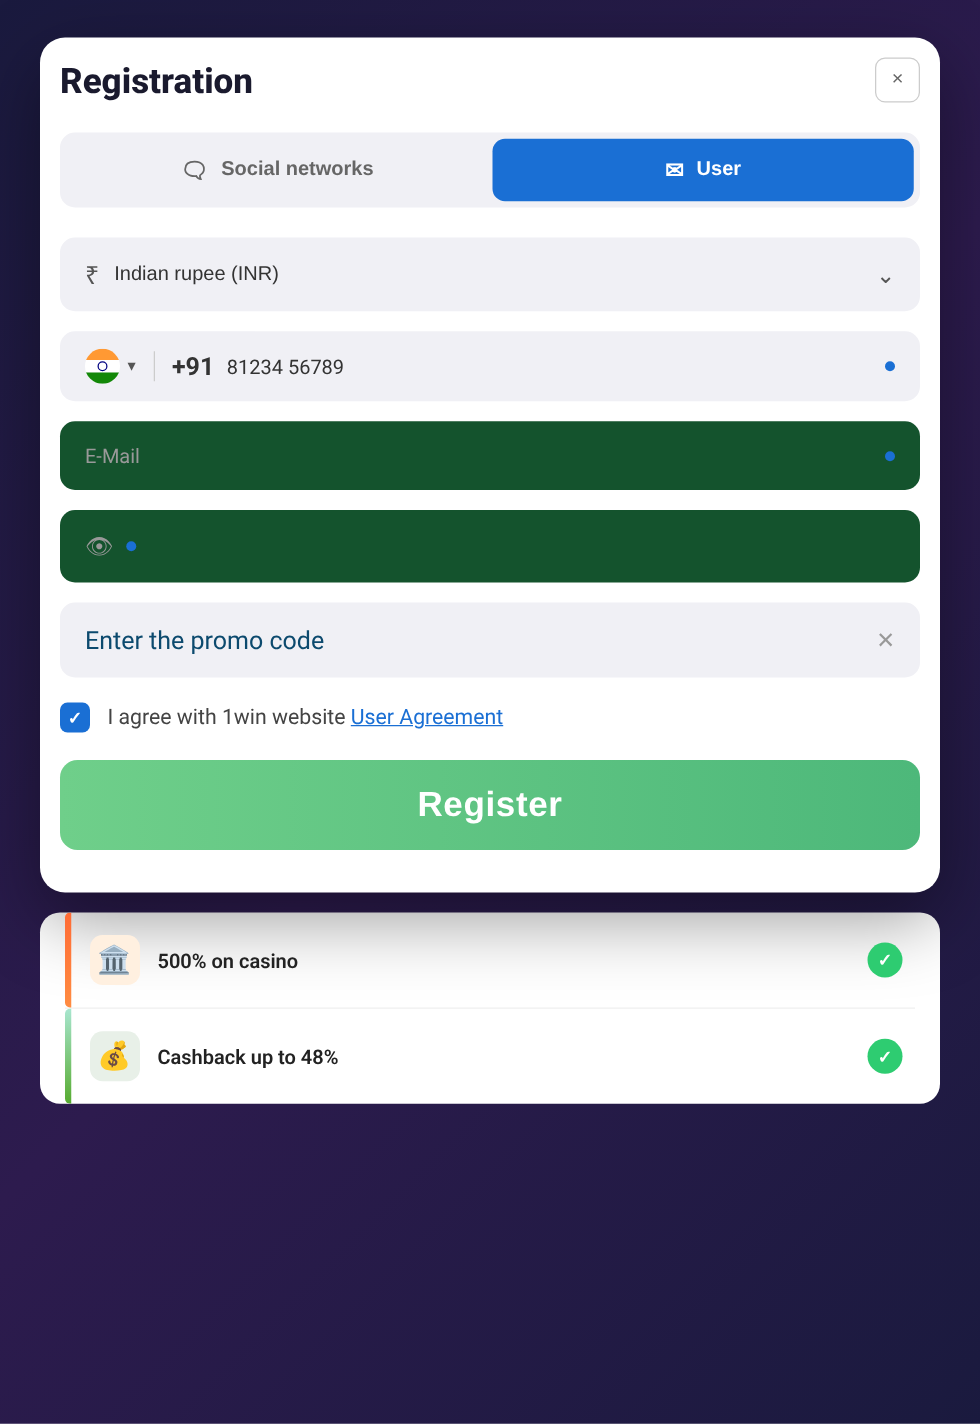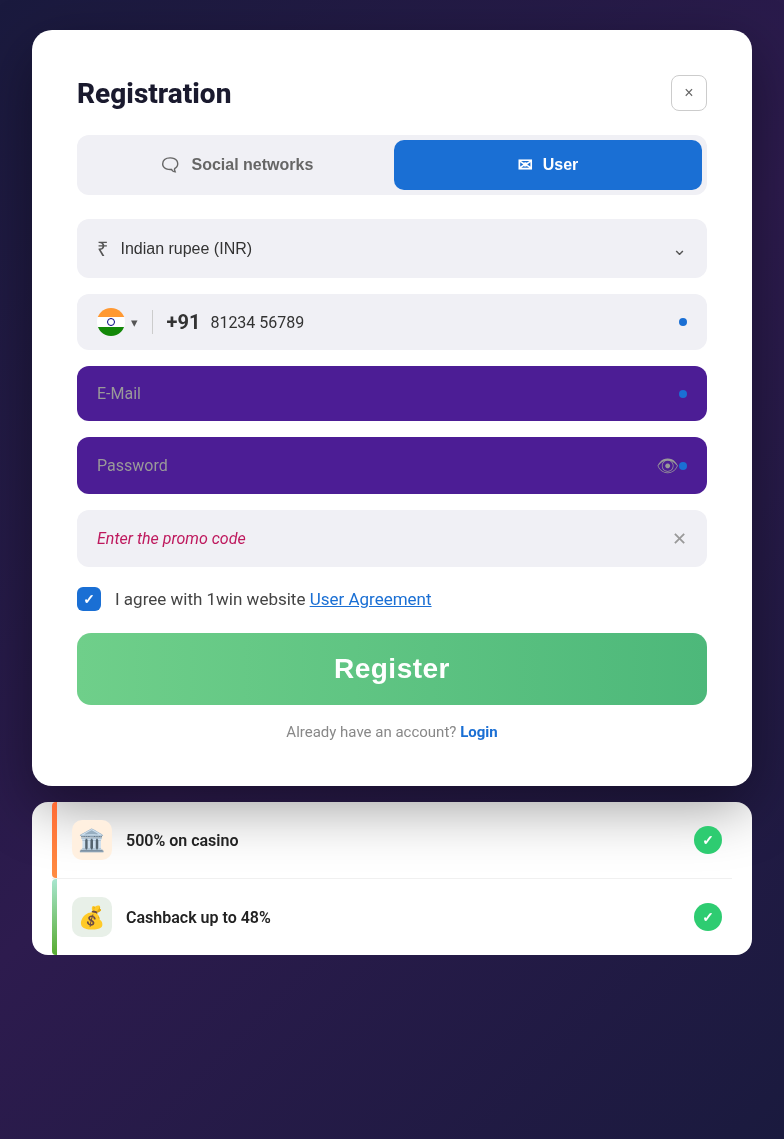--- a/index.html
+++ b/index.html
@@ -12,21 +12,21 @@
       align-items: center;
       justify-content: flex-start;
       padding: 30px 20px;
       font-family: -apple-system, BlinkMacSystemFont, 'Segoe UI', Roboto, sans-serif;
     }
 
     .modal {
       background: #ffffff;
       border-radius: 20px;
       width: 720px;
-      padding: 45px;
+      padding: 16px;
       position: relative;
       box-shadow: 0 20px 60px rgba(0,0,0,0.4);
     }
 
     .modal-header {
       display: flex;
       justify-content: space-between;
       align-items: center;
       margin-bottom: 24px;
     }
@@ -181,24 +181,25 @@
       width: 8px;
       height: 8px;
       border-radius: 50%;
       background: #1a6fd4;
       flex-shrink: 0;
     }
 
     .input-field {
       display: flex;
       align-items: center;
-      background: #4c1d95;
+      background: #14532d;
       border-radius: 12px;
       padding: 18px 20px;
       margin-bottom: 16px;
+      gap: 10px;
     }
 
     .input-placeholder {
       flex: 1;
       color: #999;
       font-size: 16px;
     }
 
     .eye-icon {
       color: #999;
@@ -211,23 +212,22 @@
       align-items: center;
       background: #f0f0f5;
       border-radius: 12px;
       padding: 18px 20px;
       margin-bottom: 20px;
       gap: 10px;
     }
 
     .promo-placeholder {
       flex: 1;
-      color: #be185d;
-      font-size: 16px;
-      font-style: italic;
+      color: #0c4a6e;
+      font-size: 20px;
     }
 
     .clear-icon {
       color: #999;
       font-size: 18px;
       cursor: pointer;
     }
 
     .agreement-row {
       display: flex;
@@ -395,44 +395,40 @@
     <span class="phone-number">81234 56789</span>
     <div class="field-dot"></div>
   </div>
 
   <div class="input-field">
     <span class="input-placeholder">E-Mail</span>
     <div class="field-dot"></div>
   </div>
 
   <div class="input-field">
-    <span class="input-placeholder">Password</span>
     <span class="eye-icon">👁</span>
     <div class="field-dot"></div>
   </div>
 
   <div class="promo-field">
     <span class="promo-placeholder">Enter the promo code</span>
     <span class="clear-icon">✕</span>
   </div>
 
   <div class="agreement-row">
     <div class="checkbox">
       <span class="checkmark">✓</span>
     </div>
     <span class="agreement-text">
       <span>I agree with 1win website </span><span class="agreement-link">User Agreement</span>
     </span>
   </div>
 
   <button class="register-btn">Register</button>
 
-  <div class="login-row">
-    <span>Already have an account? </span><span class="login-link">Login</span>
-  </div>
 </div>
 
 <div class="promotions-bar">
   <div class="promo-item-wrapper">
     <div style="position:absolute;left:0;top:0;bottom:0;width:5px;background:linear-gradient(to bottom,#ff6b35,#ff8c42);border-radius:4px 0 0 4px;"></div>
     <div class="promo-left">
       <div class="promo-icon-bg promo-casino-bg">🏛️</div>
       <span class="promo-text">500% on casino</span>
     </div>
     <div class="promo-check">✓</div>

